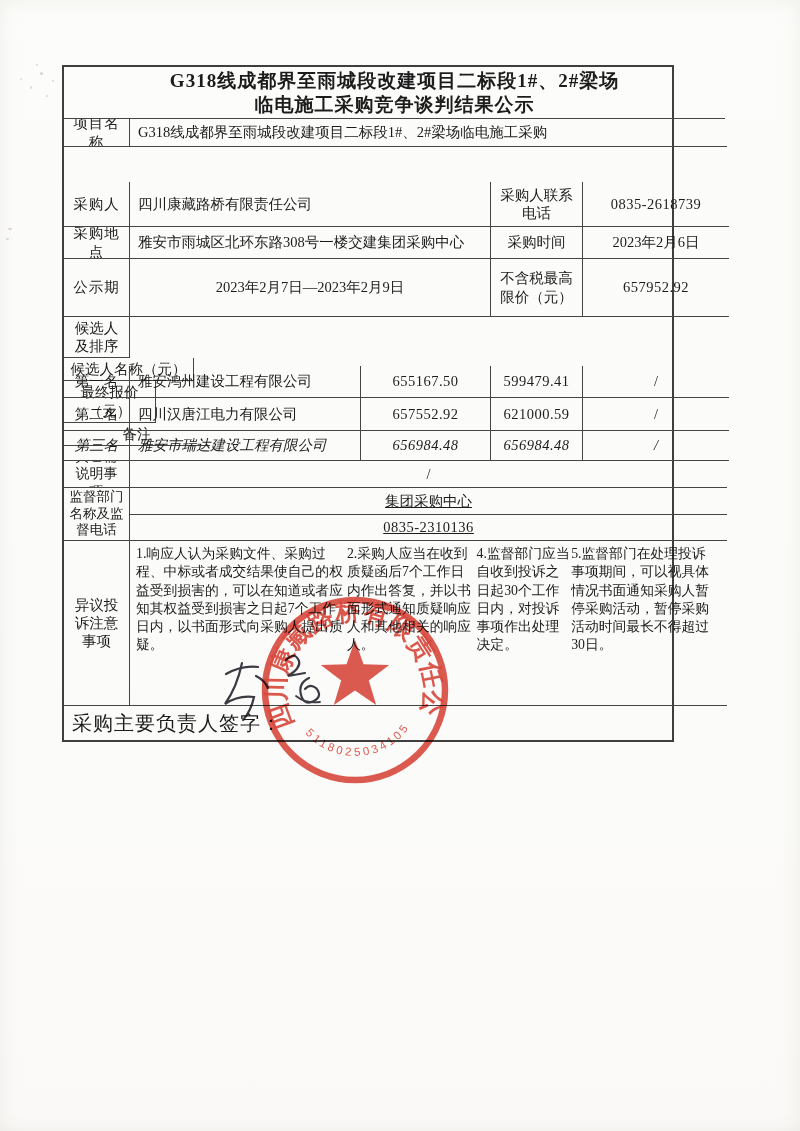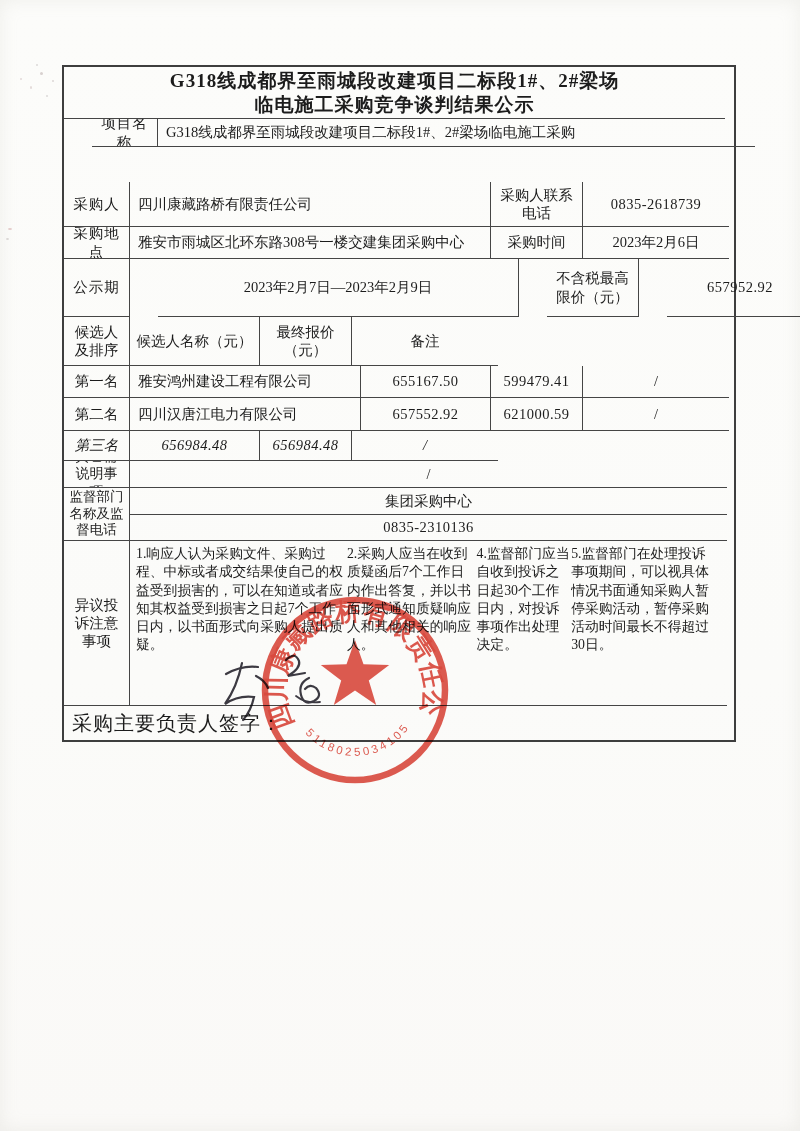--- a/index.html
+++ b/index.html
@@ -10,21 +10,21 @@
     color:#1c1c1c;
     overflow:hidden;
   }
   .page-sheet{
     position:absolute;left:0;top:0;width:800px;height:1131px;
     background:linear-gradient(180deg,#fcfcfa 0%,#fbfbf9 60%,#faf9f7 100%);
     box-shadow:inset 0 0 18px rgba(180,175,165,.18);
   }
   .speck{position:absolute;border-radius:50%;}
   .doc-table{
-    position:absolute;left:62px;top:65px;width:674px;
+    position:absolute;left:62px;top:65px;width:612px;
     border:2px solid #3e3e3e;
     box-sizing:border-box;
     background:transparent;
   }
   .trow{display:flex;box-sizing:border-box;}
   .cell{
     box-sizing:border-box;
     border-right:1.5px solid #454545;
     border-bottom:1.5px solid #454545;
     display:flex;align-items:center;justify-content:center;
@@ -88,47 +88,47 @@
 
 <div class="doc-table">
 
   <div class="trow" style="height:52px;">
     <div class="cell title-cell c-titlefull last">
       <div>G318线成都界至雨城段改建项目二标段1#、2#梁场</div>
       <div>临电施工采购竞争谈判结果公示</div>
     </div>
   </div>
 
-  <div class="trow" style="height:28px;padding-left:28px;">
+  <div class="trow" style="height:28px;">
     <div class="cell c-label lblcell">项目名称</div>
     <div class="cell c-full left last">G318线成都界至雨城段改建项目二标段1#、2#梁场临电施工采购</div>
   </div>
 
   <div class="trow" style="height:45px;margin-top:35px;">
     <div class="cell c-label lblcell">采购人</div>
     <div class="cell c-wide left">四川康藏路桥有限责任公司</div>
     <div class="cell c-final" style="width:92px;">采购人联系电话</div>
     <div class="cell c-note last num">0835-2618739</div>
   </div>
 
   <div class="trow" style="height:32px;">
     <div class="cell c-label lblcell">采购地点</div>
     <div class="cell c-wide left">雅安市雨城区北环东路308号一楼交建集团采购中心</div>
     <div class="cell c-final">采购时间</div>
     <div class="cell c-note last">2023年2月6日</div>
   </div>
 
-  <div class="trow" style="height:58px;gap:28px;">
+  <div class="trow" style="height:58px;">
     <div class="cell c-label lblcell">公示期</div>
     <div class="cell c-wide">2023年2月7日—2023年2月9日</div>
     <div class="cell c-final">不含税最高限价（元）</div>
     <div class="cell c-note last num">657952.92</div>
   </div>
 
-  <div class="trow" style="height:49px;">
+  <div class="trow" style="height:49px;flex-direction:column;">
     <div class="cell c-label">候选人及排序</div>
     <div class="cell c-resp">候选人名称（元）</div>
     <div class="cell c-final">最终报价（元）</div>
     <div class="cell c-note last">备注</div>
   </div>
 
   <div class="trow" style="height:32px;">
     <div class="cell c-label">第一名</div>
     <div class="cell c-name left">雅安鸿州建设工程有限公司</div>
     <div class="cell c-resp num">655167.50</div>
@@ -139,33 +139,34 @@
   <div class="trow" style="height:33px;">
     <div class="cell c-label">第二名</div>
     <div class="cell c-name left">四川汉唐江电力有限公司</div>
     <div class="cell c-resp num">657552.92</div>
     <div class="cell c-final num">621000.59</div>
     <div class="cell c-note last">/</div>
   </div>
 
   <div class="trow" style="height:30px;font-style:italic;">
     <div class="cell c-label">第三名</div>
+    <div class="cell c-name left">雅安市瑞达建设工程有限公司</div>
     <div class="cell c-resp num">656984.48</div>
     <div class="cell c-final num">656984.48</div>
     <div class="cell c-note last">/</div>
   </div>
 
   <div class="trow" style="height:27px;">
     <div class="cell c-label" style="font-size:14px;">其它需说明事项</div>
     <div class="cell c-full last">/</div>
   </div>
 
   <div class="trow" style="height:53px;">
     <div class="cell c-label" style="font-size:13.5px;">监督部门名称及监督电话</div>
-    <div style="width:597px;flex:none;display:flex;flex-direction:column;">
+    <div style="width:597px;flex:none;display:flex;flex-direction:column;text-decoration:underline;">
       <div class="cell last" style="height:27px;width:100%;border-right:none;">集团采购中心</div>
       <div class="cell last num" style="height:26px;width:100%;border-right:none;">0835-2310136</div>
     </div>
   </div>
 
   <div class="trow" style="height:165px;">
     <div class="cell c-label">异议投诉注意事项</div>
     <div class="cell c-full last obj-cell">
       <p class="obj-line">1.响应人认为采购文件、采购过程、中标或者成交结果使自己的权益受到损害的，可以在知道或者应知其权益受到损害之日起7个工作日内，以书面形式向采购人提出质疑。</p>
       <p class="obj-line">2.采购人应当在收到质疑函后7个工作日内作出答复，并以书面形式通知质疑响应人和其他相关的响应人。</p>

